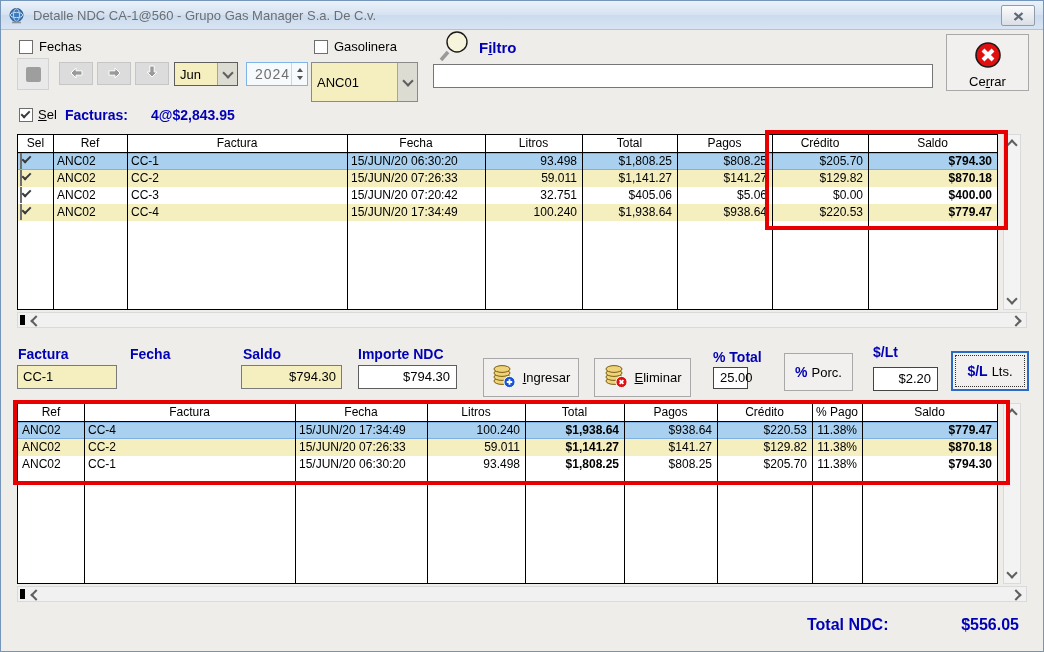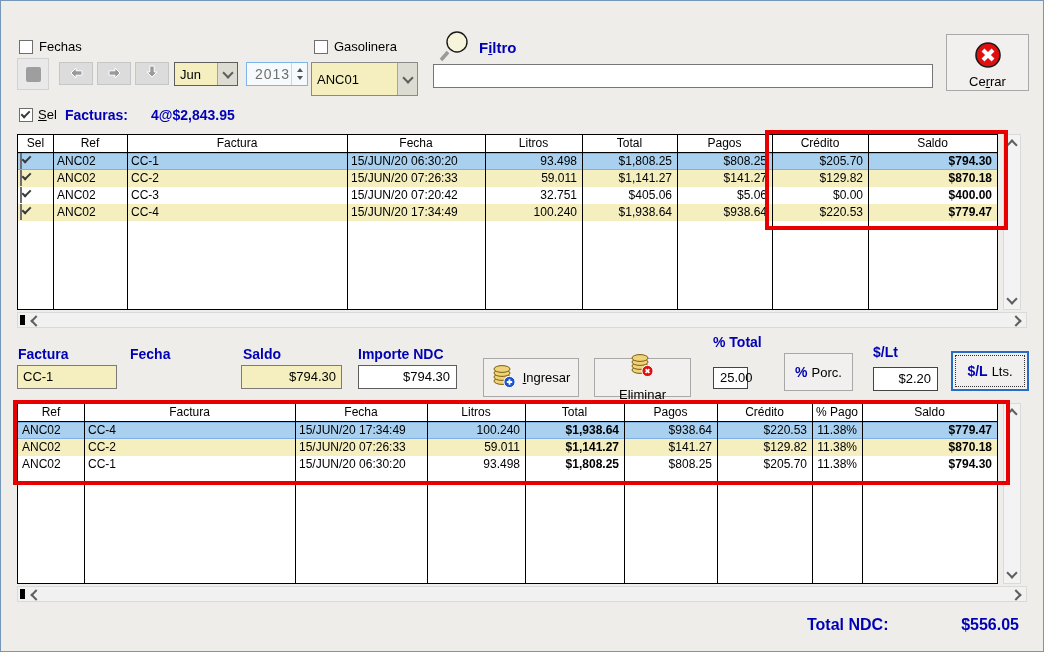--- a/index.html
+++ b/index.html
@@ -67,20 +67,38 @@
   .redbox{position:absolute;border:4px solid #E80000;z-index:9;pointer-events:none;}
   
   .focusbtn{border:2px solid #2A6CC4;outline:1px dotted #333;outline-offset:-5px;}
   u{text-decoration:underline;}
 </style>
 </head>
 <body>
 
 <div id="window">
 
+  <div class="titlebar">
+    <span class="app-ico">
+      <svg width="17" height="17" viewBox="0 0 17 17">
+        <circle cx="8.5" cy="8" r="6.5" fill="#3E7BBF" stroke="#1C4C7C"></circle>
+        <ellipse cx="8.5" cy="8" rx="3" ry="6.3" fill="none" stroke="#BCD6EE" stroke-width="1"></ellipse>
+        <ellipse cx="8.5" cy="8" rx="6.3" ry="2.6" fill="none" stroke="#BCD6EE" stroke-width="1"></ellipse>
+        <path d="M4 15.5h9" stroke="#8C9298" stroke-width="1.6"></path>
+      </svg>
+    </span>
+    <span class="title">Detalle NDC CA-1@560 - Grupo Gas Manager S.a. De C.v.</span>
+    <div class="win-close">
+      <span>
+        <svg width="11" height="9" viewBox="0 0 11 9">
+            <path d="M1.5 1l8 7M9.5 1l-8 7" stroke="#5E6A78" stroke-width="2.3"></path>
+          </svg>
+      </span>
+    </div>
+  </div>
 
   <div class="abs" style="left:18px;top:38px;display:flex;align-items:center;gap:6px;">
     <span class="cbx"></span>
     <span class="lbl">Fechas</span>
   </div>
 
   <div class="btn" style="left:16px;top:57px;width:32px;height:32px;background:#E9E9E9;border-color:#D2D2D2;">
     <span style="width:15px;height:15px;background:#9E9E9E;border-radius:2px;display:inline-block;"></span>
   </div>
 
@@ -107,33 +125,33 @@
   </div>
 
   <div class="combo" style="left:173px;top:61px;width:64px;height:24px;">
     <span class="val">Jun</span>
     <span class="dd">
         <span class="ch down" style="margin-top:-3px;"></span>
       </span>
   </div>
 
   <div class="spin" style="left:245px;top:61px;width:62px;height:24px;">
-    <span class="val">2013</span>
+    <span class="val">2024</span>
     <span class="arrows">
       <span class="tri-up"></span>
       <span class="tri-dn"></span>
     </span>
   </div>
 
   <div class="abs" style="left:313px;top:38px;display:flex;align-items:center;gap:6px;">
     <span class="cbx"></span>
     <span class="lbl">Gasolinera</span>
   </div>
 
-  <div class="combo" style="left:310px;top:61px;width:107px;height:34px;border-color:#8A8A8A;">
+  <div class="combo" style="left:310px;top:61px;width:107px;height:40px;border-color:#8A8A8A;">
     <span class="val">ANC01</span>
     <span class="dd">
         <span class="ch down" style="margin-top:-3px;"></span>
       </span>
   </div>
 
   <span class="abs" style="left:438px;top:29px;">
     <svg width="32" height="33" viewBox="0 0 32 33">
       <line x1="9" y1="22" x2="2" y2="30" stroke="#9A9A9A" stroke-width="3.5"></line>
       <circle cx="18" cy="12" r="10" fill="#F7F4DC" stroke="#1A1A1A" stroke-width="1.4"></circle>
@@ -252,35 +270,35 @@
         <ellipse cx="10" cy="13" rx="8" ry="3.4" fill="#EFD37A" stroke="#7A5C10"></ellipse>
         <ellipse cx="10" cy="9" rx="8" ry="3.4" fill="#EFD37A" stroke="#7A5C10"></ellipse>
         <ellipse cx="10" cy="5" rx="8" ry="3.4" fill="#EFD37A" stroke="#7A5C10"></ellipse>
         <circle cx="17.5" cy="18" r="5.6" fill="#1A52D6" stroke="#FFFFFF"></circle>
         <path d="M17.5 15.3v5.4M14.8 18h5.4" stroke="#FFFFFF" stroke-width="1.8"></path>
       </svg>
     </span>
     <span><span></span><u>I</u><span>ngresar</span></span>
   </div>
 
-  <div class="btn" style="left:593px;top:357px;width:97px;height:39px;flex-direction:column;">
+  <div class="btn" style="left:593px;top:357px;width:97px;height:39px;">
     <span>
       <svg width="25" height="25" viewBox="0 0 25 25">
         <ellipse cx="10" cy="17" rx="8" ry="3.4" fill="#EFD37A" stroke="#7A5C10"></ellipse>
         <ellipse cx="10" cy="13" rx="8" ry="3.4" fill="#EFD37A" stroke="#7A5C10"></ellipse>
         <ellipse cx="10" cy="9" rx="8" ry="3.4" fill="#EFD37A" stroke="#7A5C10"></ellipse>
         <ellipse cx="10" cy="5" rx="8" ry="3.4" fill="#EFD37A" stroke="#7A5C10"></ellipse>
         <circle cx="17.5" cy="18" r="5.6" fill="#E01010" stroke="#FFFFFF"></circle>
         <path d="M15.6 16.1l3.8 3.8M19.4 16.1l-3.8 3.8" stroke="#FFFFFF" stroke-width="1.8"></path>
       </svg>
     </span>
     <span><span></span><u>E</u><span>liminar</span></span>
   </div>
 
-  <span class="abs navy seclbl" style="left:712px;top:333px;">% Total</span>
+  <span class="abs navy seclbl" style="left:712px;top:348px;">% Total</span>
   <div class="wfield tr" style="left:712px;top:366px;width:35px;height:22px;line-height:20px;border-color:#444;">25.00</div>
 
   <div class="btn" style="left:783px;top:352px;width:69px;height:38px;gap:4px;">
     <span class="navy" style="font-size:14px;">%</span>
     <span> Porc.</span>
   </div>
 
   <span class="abs navy seclbl" style="left:872px;top:343px;">$/Lt</span>
   <div class="wfield tr" style="left:872px;top:366px;width:65px;border-color:#444;">$2.20</div>
 

